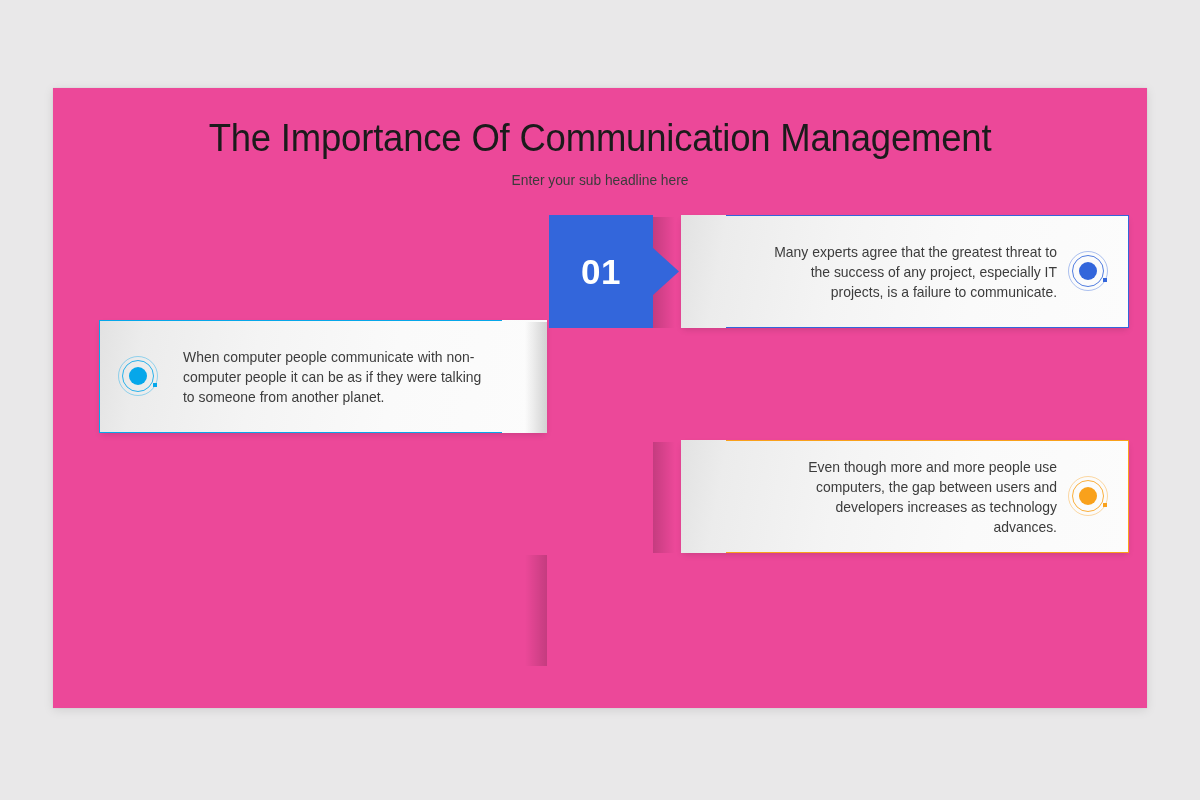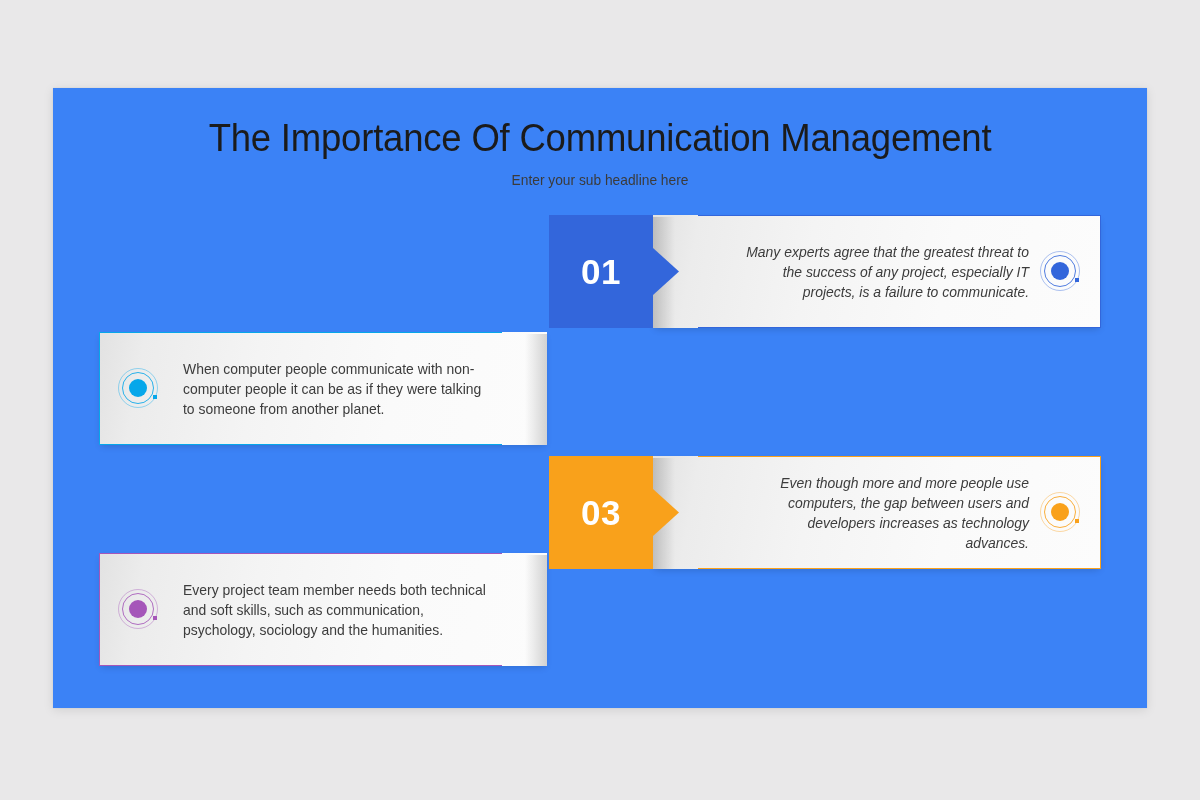--- a/index.html
+++ b/index.html
@@ -13,21 +13,21 @@
     font-family: "Liberation Sans", sans-serif;
     overflow: hidden;
   }
 
   #slide {
     position: absolute;
     left: 53px;
     top: 88px;
     width: 1094px;
     height: 620px;
-    background: #3b82f6;
+    background: #ec4899;
     box-shadow: 0 2px 10px rgba(0,0,0,0.10), 0 0 1px rgba(0,0,0,0.12);
   }
 
   
   #title {
     position: absolute;
     left: 0;
     top: 29px;
     width: 1094px;
     text-align: center;
@@ -52,22 +52,22 @@
   }
 
   
   .row {
     position: absolute;
     left: 0;
     width: 1094px;
     height: 113px;
   }
   .row.r1 { top: 127px; }
-  .row.r2 { top: 244px; }
-  .row.r3 { top: 352px; margin-top: 16px; }
+  .row.r2 { top: 232px; }
+  .row.r3 { top: 352px; }
   .row.r4 { top: 465px; }
 
   
   .numblock {
     position: absolute;
     left: 496px;
     top: 0;
     width: 104px;
     height: 113px;
     z-index: 5;
@@ -111,21 +111,21 @@
   
   .panel {
     position: absolute;
     top: 0;
     width: 448px;
     height: 113px;
     background: linear-gradient(100deg, #e2e2e2 0%, #ececec 10%, #f4f4f4 35%, #fafafa 65%, #fcfcfc 100%);
     box-shadow: 0 3px 7px -2px rgba(0,0,0,0.16);
     box-sizing: border-box;
   }
-  .row.r1 .panel, .row.r3 .panel { left: 600px; font-style: italic; }
+  .row.r1 .panel, .row.r3 .panel { left: 628px; }
   .row.r2 .panel, .row.r4 .panel { left: 46px; }
 
   
   .panel .frame {
     position: absolute;
     top: 0;
     width: 403px;
     height: 113px;
     box-sizing: border-box;
     pointer-events: none;
@@ -273,34 +273,19 @@
     <div class="panel">
       <div class="frame" style="border-color: rgb(249, 161, 27);"></div>
       <div class="text">Even though more and more people use computers, the gap between users and developers increases as technology advances.</div>
       <div class="orbit">
         <div class="ring-out" style="border-color: rgb(249, 161, 27);"></div>
         <div class="ring-mid" style="border-color: rgb(249, 161, 27);"></div>
         <div class="dot" style="background: rgb(249, 161, 27);"></div>
         <div class="sat" style="background: rgb(249, 161, 27);"></div>
       </div>
     </div>
-    <div class="numblock right">
-      <div class="body" style="background: rgb(249, 161, 27);"></div>
-      <div class="tip" style="background: rgb(249, 161, 27);"></div>
-      <div class="num">03</div>
-    </div>
   </div>
 
   <div class="row r4">
     <div class="joint-shadow"></div>
-    <div class="panel">
-      <div class="frame" style="border-color: rgb(165, 86, 185);"></div>
-      <div class="text">Every project team member needs both technical and soft skills, such as communication, psychology, sociology and the humanities.</div>
-      <div class="orbit">
-        <div class="ring-out" style="border-color: rgb(165, 86, 185);"></div>
-        <div class="ring-mid" style="border-color: rgb(165, 86, 185);"></div>
-        <div class="dot" style="background: rgb(165, 86, 185);"></div>
-        <div class="sat" style="background: rgb(165, 86, 185);"></div>
-      </div>
-    </div>
   </div>
 
 </div>
 
 </body></html>

